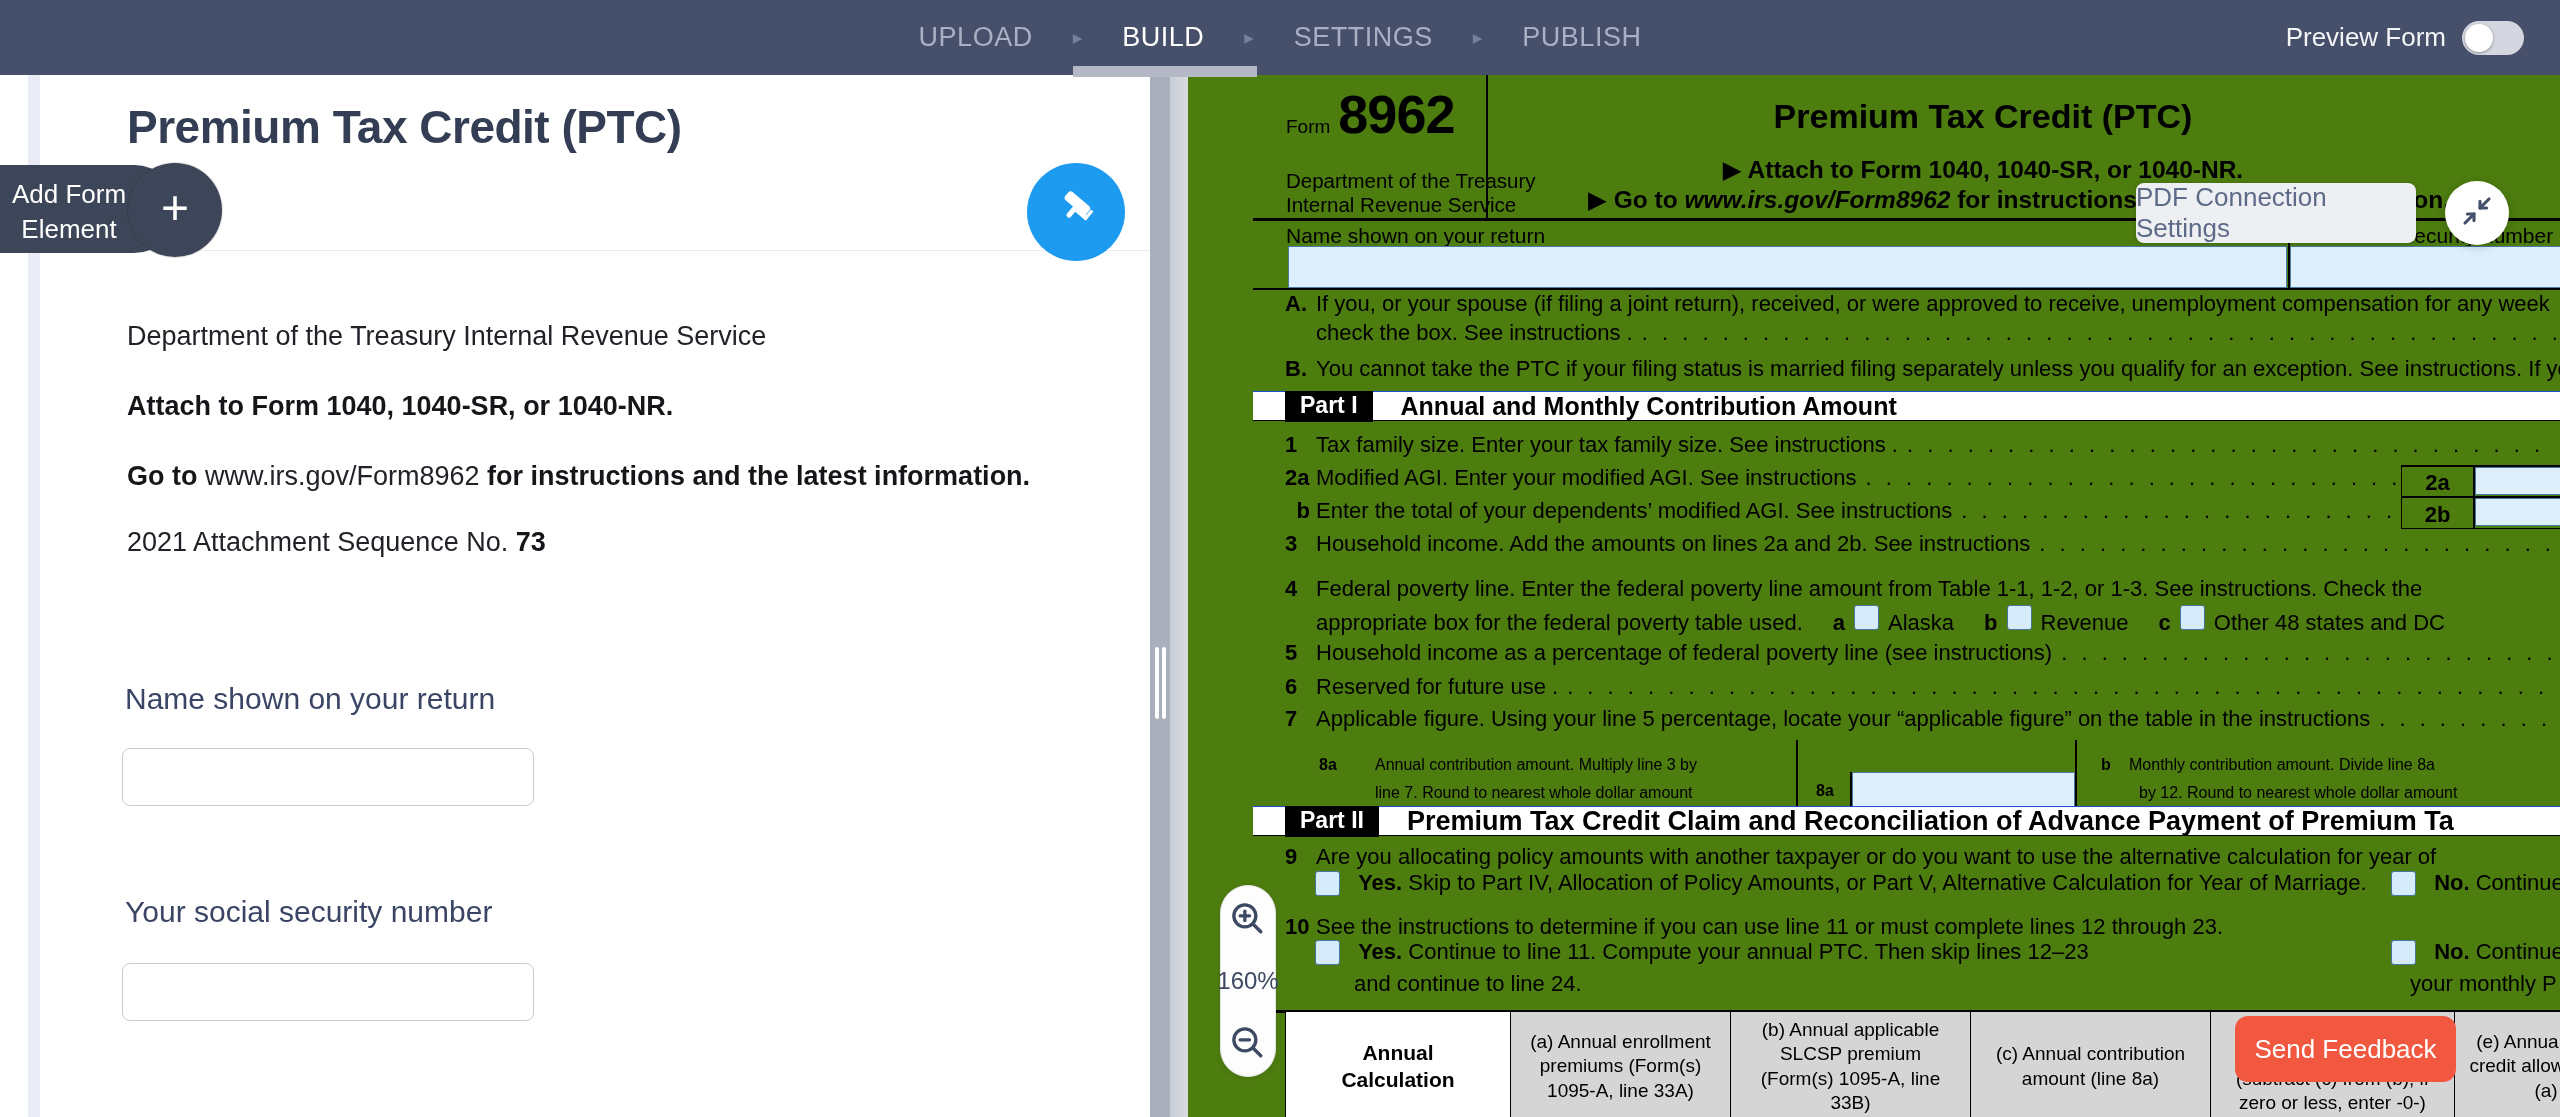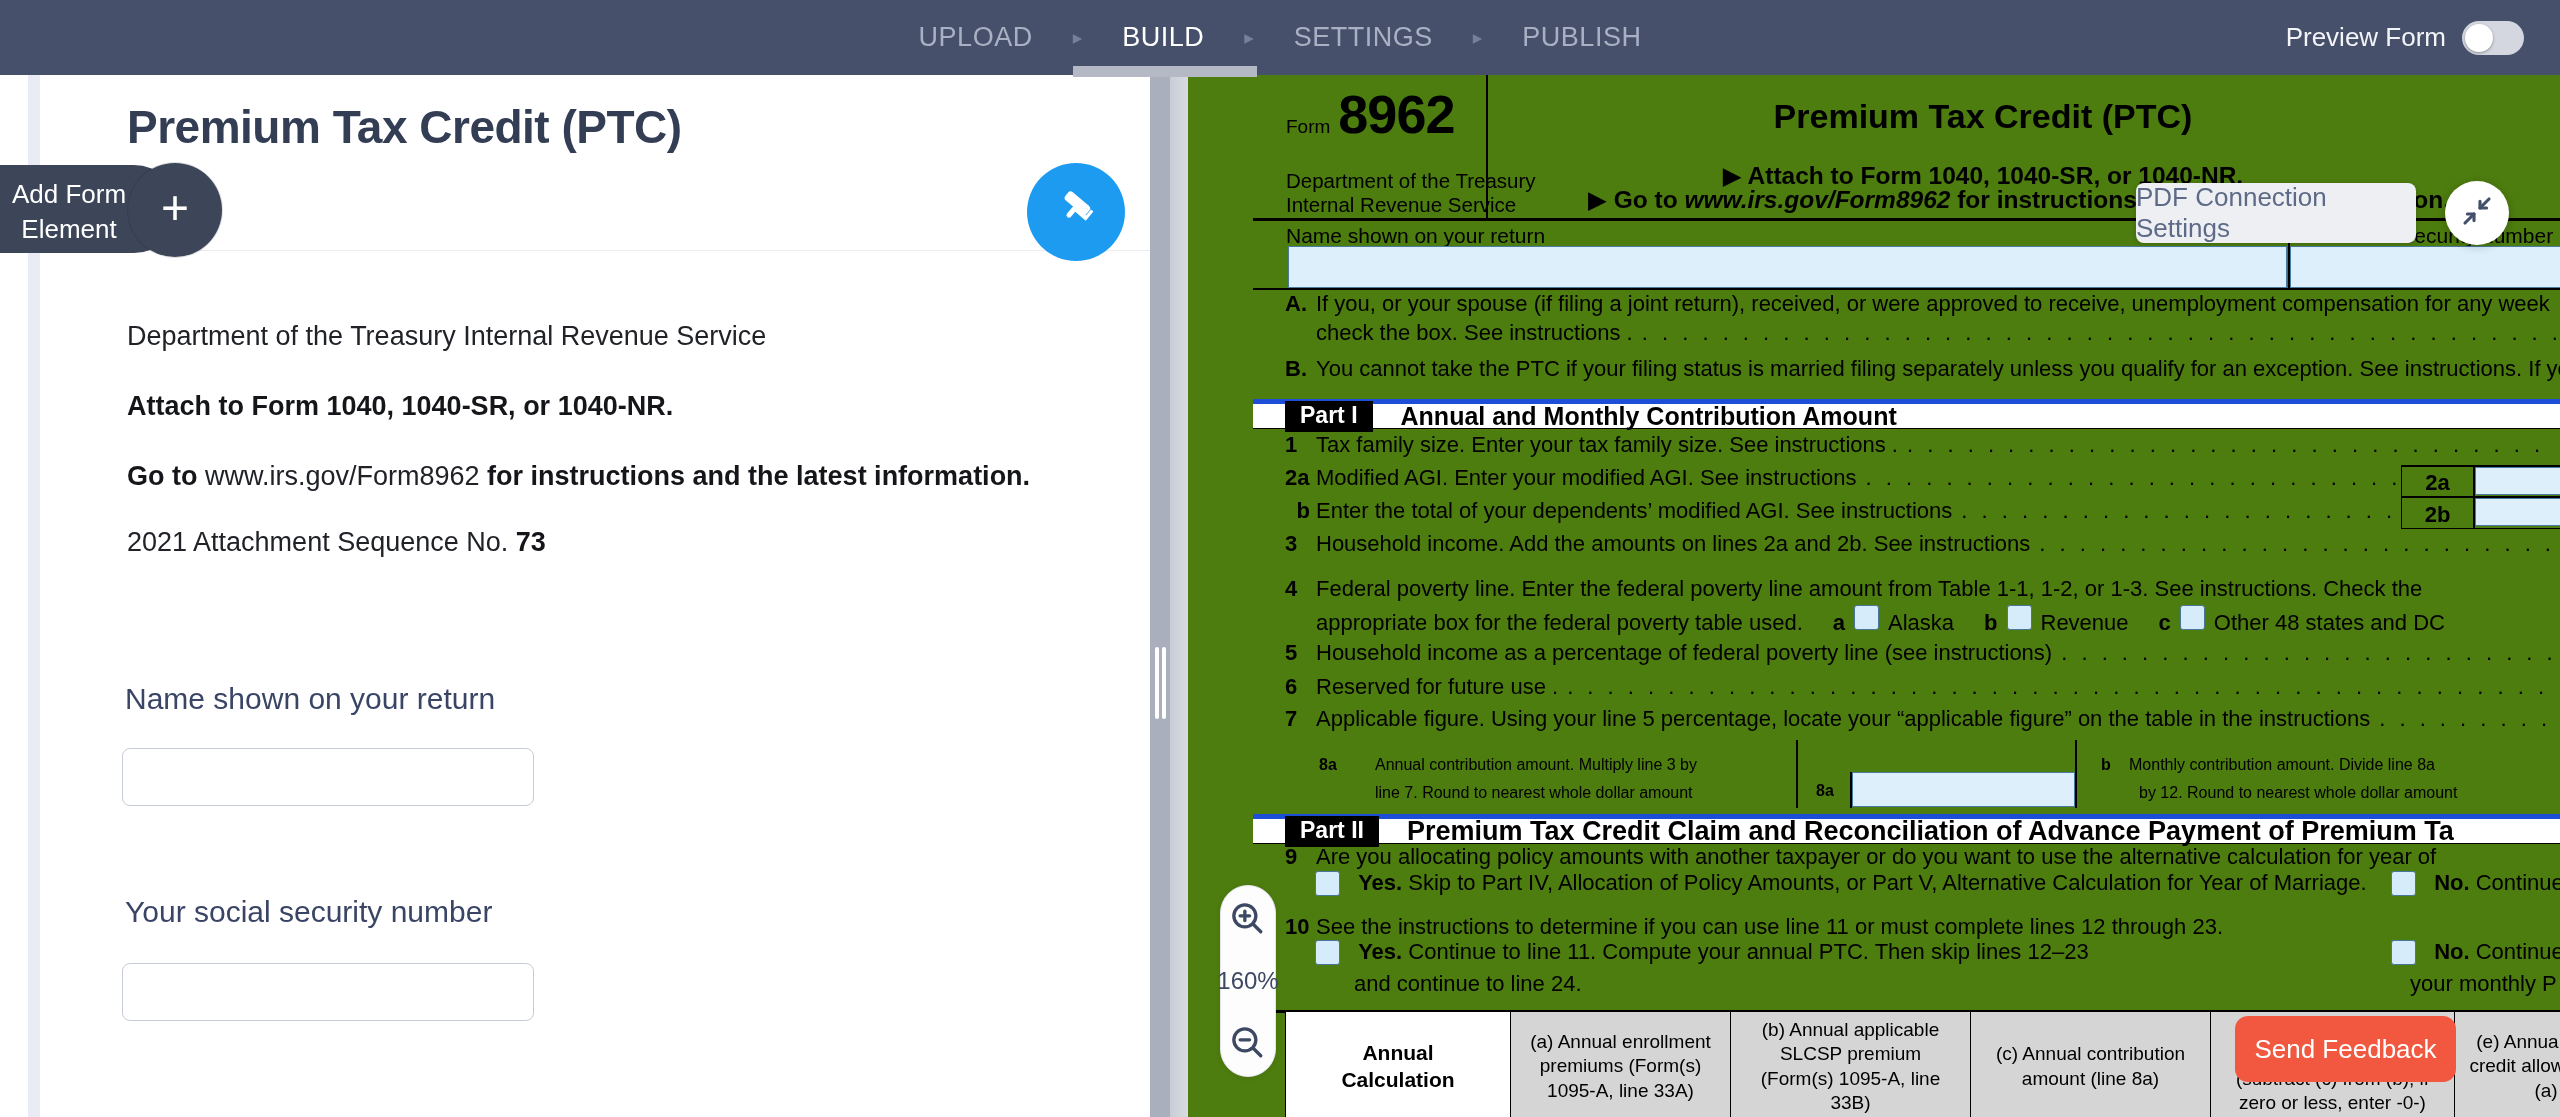--- a/index.html
+++ b/index.html
@@ -41,31 +41,31 @@
   .grip{position:absolute;top:572px;width:4px;height:72px;background:#fff;border-radius:2px;}
 
   
   .pdfpanel{position:absolute;left:1188px;top:75px;width:1372px;height:1042px;background:#4d7c0f;overflow:hidden;color:#000;}
   .pdfpanel .rule{position:absolute;background:#000;}
   .formno{position:absolute;left:98px;top:8px;display:flex;align-items:baseline;gap:8px;}
   .formword{font-size:19px;}
   .formnum{font-size:54px;font-weight:bold;letter-spacing:-1px;}
   .dept{position:absolute;left:98px;top:94px;font-size:20.5px;line-height:1.18;}
   .pdftitle{position:absolute;left:300px;width:990px;top:22px;text-align:center;font-size:34px;font-weight:bold;}
-  .attach{position:absolute;left:300px;width:990px;top:80px;text-align:center;font-size:24.5px;font-weight:bold;margin-top:6px;}
+  .attach{position:absolute;left:300px;width:990px;top:80px;text-align:center;font-size:24.5px;font-weight:bold;}
   .goto{position:absolute;left:400px;top:110px;font-size:24.5px;font-weight:bold;white-space:nowrap;}
   .it{font-style:italic;}
   .fieldlabel{position:absolute;font-size:21px;}
   .bluefield{position:absolute;background:#dceffb;border:1px solid #4a7ba0;box-sizing:border-box;}
   .prow{position:absolute;left:97px;right:4px;display:flex;align-items:baseline;font-size:22px;white-space:nowrap;line-height:1.25;}
   .prow.short{right:159px;}
   .pnum{flex:none;width:31px;font-weight:bold;}
   .pnum.ind{text-align:right;padding-right:6px;box-sizing:border-box;width:31px;}
   .leader{flex:1;overflow:hidden;white-space:nowrap;word-spacing:8px;padding-left:9px;}
-  .partbar{position:absolute;left:65px;right:0;height:30px;border-top:5px solid #1d4ed8;border-bottom:1.5px solid #000;display:flex;align-items:center;box-sizing:border-box;background:#fff;margin-top:8px;}
+  .partbar{position:absolute;left:65px;right:0;height:30px;border-top:1px solid #1d4ed8;border-bottom:1.5px solid #000;display:flex;align-items:center;box-sizing:border-box;background:#fff;}
   .partbox{background:#000;color:#fff;font-weight:bold;font-size:23px;padding:1px 15px 3px 15px;margin-left:32px;}
   .parttitle{font-weight:bold;font-size:26px;margin-left:28px;white-space:nowrap;}
   .cbx{display:inline-block;width:25px;height:25px;background:#d6ecfa;border:1.5px solid #49779c;border-radius:3px;box-sizing:border-box;vertical-align:-6px;cursor:pointer;}
   .optkey{font-weight:bold;margin:0 9px 0 30px;}
   .optlabel{margin-left:9px;}
   .vline{position:absolute;width:1.5px;background:#000;}
   .smalltxt{position:absolute;font-size:16px;white-space:nowrap;line-height:1.3;}
   .b{font-weight:bold;}
   .ptable{position:absolute;left:97px;top:937px;height:110px;display:flex;font-size:19px;text-align:center;}
   .pcell{border-right:1.2px solid #000;border-bottom:1.2px solid #000;background:#d5d5d5;box-sizing:border-box;display:flex;align-items:center;justify-content:center;padding:4px 12px;line-height:1.28;}

